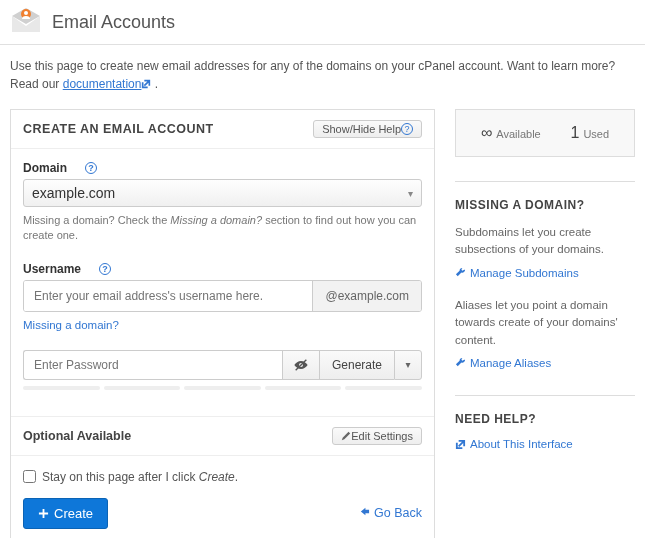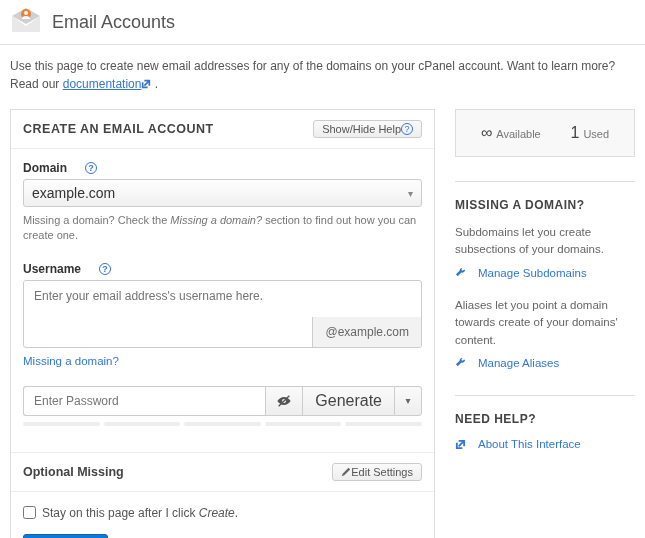--- a/index.html
+++ b/index.html
@@ -17,30 +17,30 @@
 .panel-head h2 { font-size: 12.5px; font-weight: 600; letter-spacing: 0.5px; color: #444; }
 .small-btn { font-size: 11px; background: linear-gradient(#fafafa,#eee); border: 1px solid #ccc; border-radius: 3px; padding: 2px 8px; color: #555; display: inline-flex; align-items: center; cursor: pointer; }
 .small-btn svg { width: 10px; height: 10px; }
 .section { padding: 12px; }
 .label-row { font-size: 12px; font-weight: 600; color: #333; display: flex; align-items: center; gap: 18px; margin-bottom: 4px; }
 .help-icon { display: inline-flex; width: 12px; height: 12px; border: 1px solid #3277d2; color: #3277d2; border-radius: 50%; font-size: 9px; align-items: center; justify-content: center; cursor: pointer; }
 .select { width: 100%; height: 28px; border: 1px solid #ccc; border-radius: 3px; background: linear-gradient(#fefefe,#f0f0f0); padding: 0 8px; font-size: 14px; color: #333; display: flex; align-items: center; justify-content: space-between; cursor: pointer; }
 .select::after { content: "▾"; color: #888; font-size: 10px; }
 .hint { font-size: 11px; color: #777; margin-top: 6px; line-height: 1.4; }
 .hint i { font-style: italic; }
-.link { color: #3277d2; font-size: 11.5px; cursor: pointer; display: inline-flex; align-items: center; gap: 12px; }
+.link { color: #3277d2; font-size: 11.5px; cursor: pointer; display: inline-flex; align-items: center; gap: 4px; }
 .link svg { width: 11px; height: 11px; fill: #3277d2; }
 .input-group { display: flex; border: 1px solid #ccc; border-radius: 3px; overflow: hidden; }
 .input-group input { flex: 1; border: none; padding: 0 10px; height: 30px; font-size: 12px; color: #333; outline: none; }
-.input-group .addon { background: #f2f2f2; border-left: 1px solid #ccc; padding: 0 12px; height: 30px; display: flex; align-items: center; font-size: 12px; color: #666; margin-top: 36px; }
+.input-group .addon { background: #f2f2f2; border-left: 1px solid #ccc; padding: 0 12px; height: 30px; display: flex; align-items: center; font-size: 12px; color: #666; }
 .pw-row { display: flex; margin-top: 18px; }
 .pw-row input { flex: 1; border: 1px solid #ccc; border-right: none; border-radius: 3px 0 0 3px; height: 30px; padding: 0 10px; font-size: 12px; outline: none; }
 .pw-btn { border: 1px solid #ccc; border-right: none; background: linear-gradient(#fafafa,#eee); height: 30px; padding: 0 10px; display: flex; align-items: center; justify-content: center; cursor: pointer; }
 .pw-btn svg { width: 16px; height: 16px; }
-.pw-gen { border: 1px solid #ccc; border-right: none; background: linear-gradient(#fafafa,#eee); height: 30px; padding: 0 12px; font-size: 16px; color: #444; cursor: pointer; }
+.pw-gen { border: 1px solid #ccc; border-right: none; background: linear-gradient(#fafafa,#eee); height: 30px; padding: 0 12px; font-size: 12px; color: #444; cursor: pointer; }
 .pw-caret { border: 1px solid #ccc; background: linear-gradient(#fafafa,#eee); height: 30px; width: 28px; border-radius: 0 3px 3px 0; display: flex; align-items: center; justify-content: center; cursor: pointer; font-size: 10px; color: #666; }
 .strength { display: flex; gap: 4px; margin-top: 6px; }
 .strength span { flex: 1; height: 4px; background: #eee; border-radius: 2px; }
 .opt-head { display: flex; justify-content: space-between; align-items: center; padding: 10px 12px; border-top: 1px solid #eee; border-bottom: 1px solid #eee; margin-top: 14px; }
 .opt-head h3 { font-size: 12.5px; font-weight: 600; color: #444; }
 .footer { padding: 14px 12px 16px; }
 .check-row { display: flex; align-items: center; gap: 6px; font-size: 12px; color: #555; margin-bottom: 14px; }
 .check-row input { width: 13px; height: 13px; cursor: pointer; }
 .foot-actions { display: flex; justify-content: space-between; align-items: center; }
 .primary-btn { background: #0e77d9; color: #fff; border: 1px solid #0b63b5; border-radius: 3px; padding: 7px 14px; font-size: 13px; display: inline-flex; align-items: center; gap: 5px; cursor: pointer; }
@@ -127,21 +127,21 @@
         <div class="strength">
           <span></span>
             <span></span>
             <span></span>
             <span></span>
             <span></span>
         </div>
       </div>
 
       <div class="opt-head">
-        <h3>Optional Missing</h3>
+        <h3>Optional Available</h3>
         <button class="small-btn">
           <svg viewBox="0 0 12 12">
               <path fill="#666" d="M1 11l1-3 7-7 2 2-7 7-3 1z"></path>
             </svg>
           <span>Edit Settings</span>
         </button>
       </div>
 
       <div class="footer">
         <label class="check-row">

